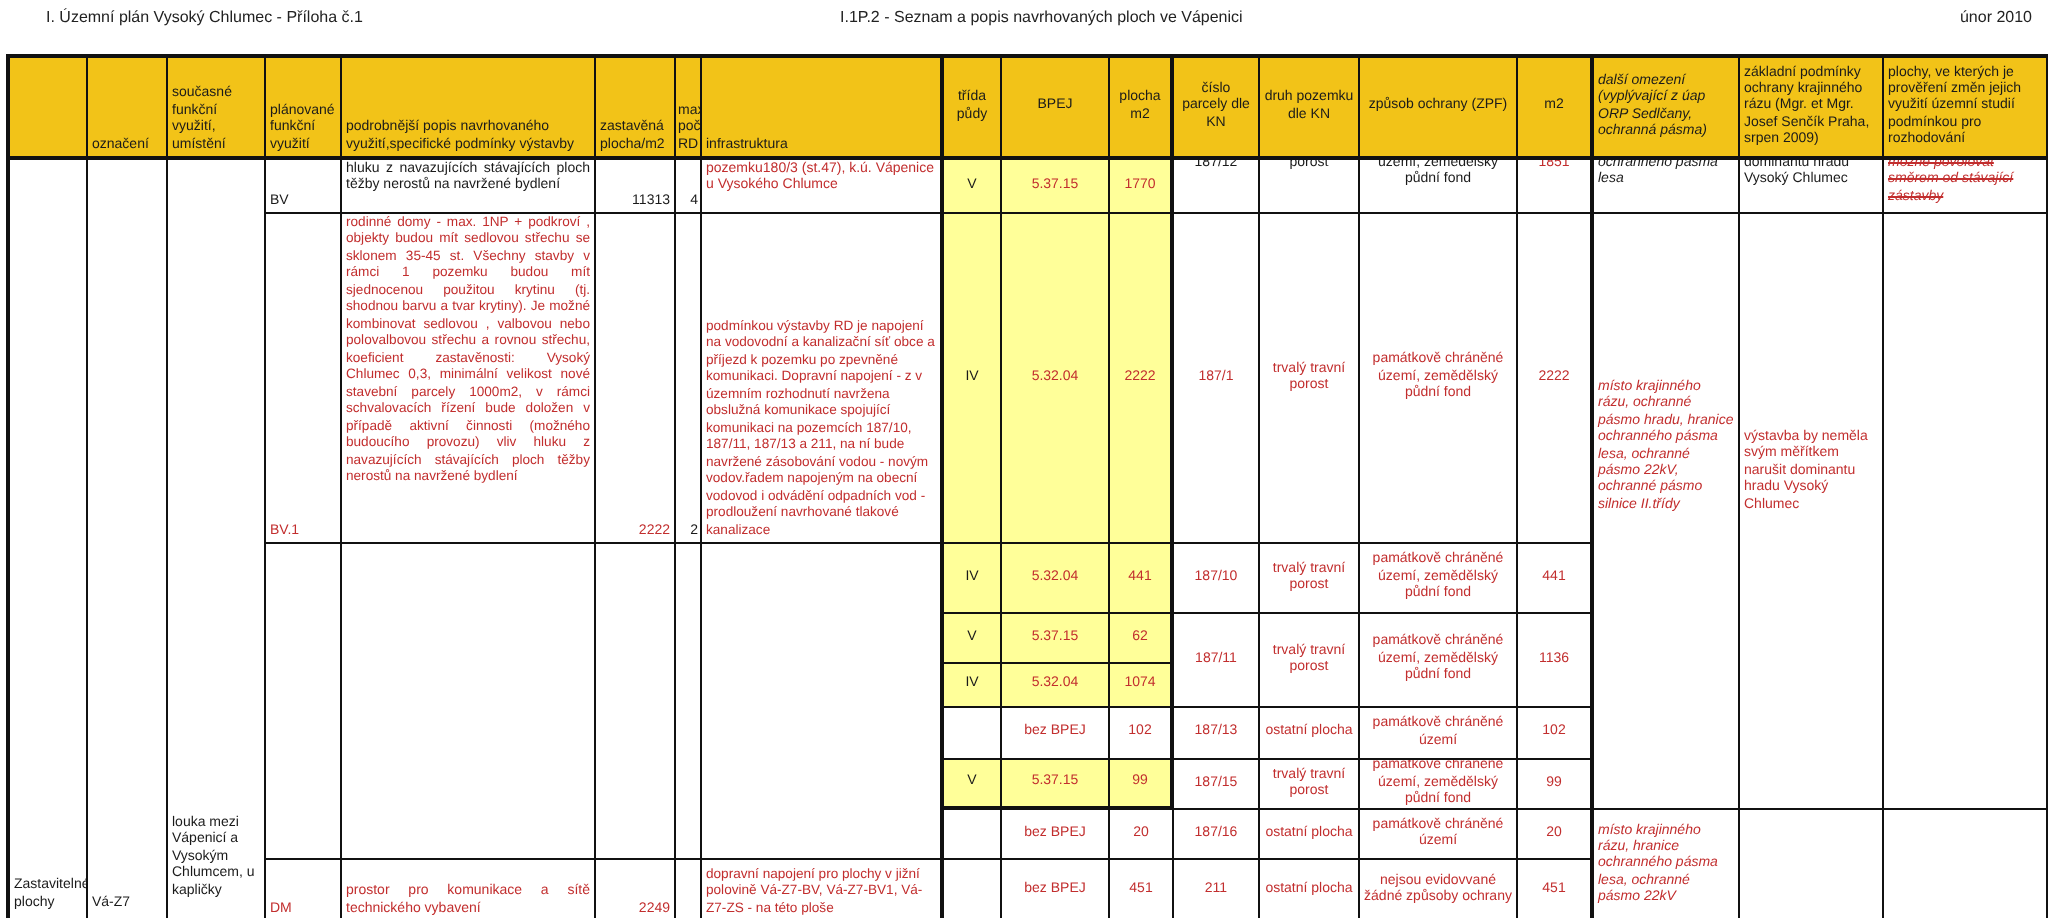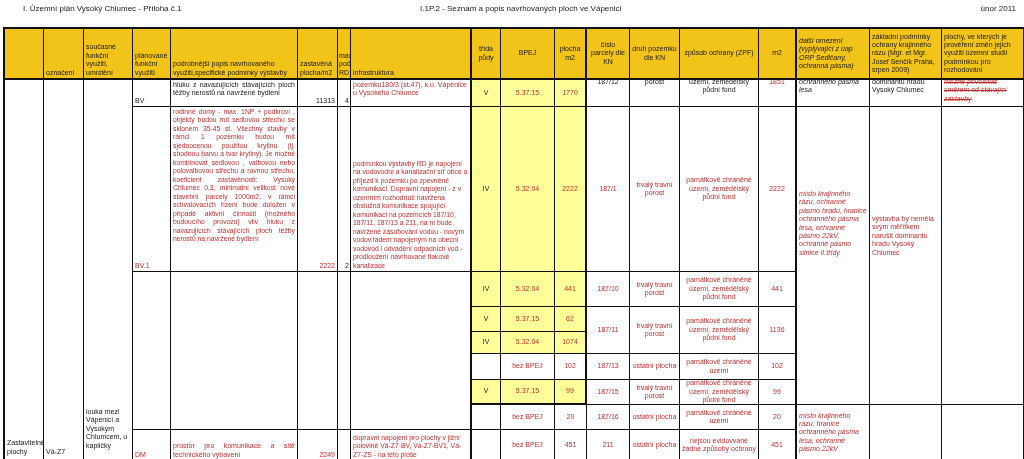--- a/index.html
+++ b/index.html
@@ -34,21 +34,21 @@
   .pb4{padding-bottom:4px;}
   .cut{display:block;transform:translateY(-3px);}
   .sm{font-size:6.8px;line-height:1.25;}
 </style>
 </head>
 <body>
 
 <div class="pagehead">
   <span class="ph-left">I. Územní plán Vysoký Chlumec - Příloha č.1</span>
   <span class="ph-center">I.1P.2 - Seznam a popis navrhovaných ploch ve Vápenici</span>
-  <span class="ph-right">únor 2011</span>
+  <span class="ph-right">únor 2010</span>
 </div>
 
 <div class="tbl">
 
   <div class="c hdr bb2" style="grid-row:1;grid-column:1"></div>
   <div class="c hdr bb2 bot" style="grid-row:1;grid-column:2">označení</div>
   <div class="c hdr bb2 bot" style="grid-row:1;grid-column:3">současné funkční využití, umístění</div>
   <div class="c hdr bb2 bot" style="grid-row:1;grid-column:4">plánované funkční využití</div>
   <div class="c hdr bb2 bot" style="grid-row:1;grid-column:5">podrobnější popis navrhovaného využití,specifické podmínky výstavby</div>
   <div class="c hdr bb2 bot" style="grid-row:1;grid-column:6">zastavěná plocha/m2</div>

